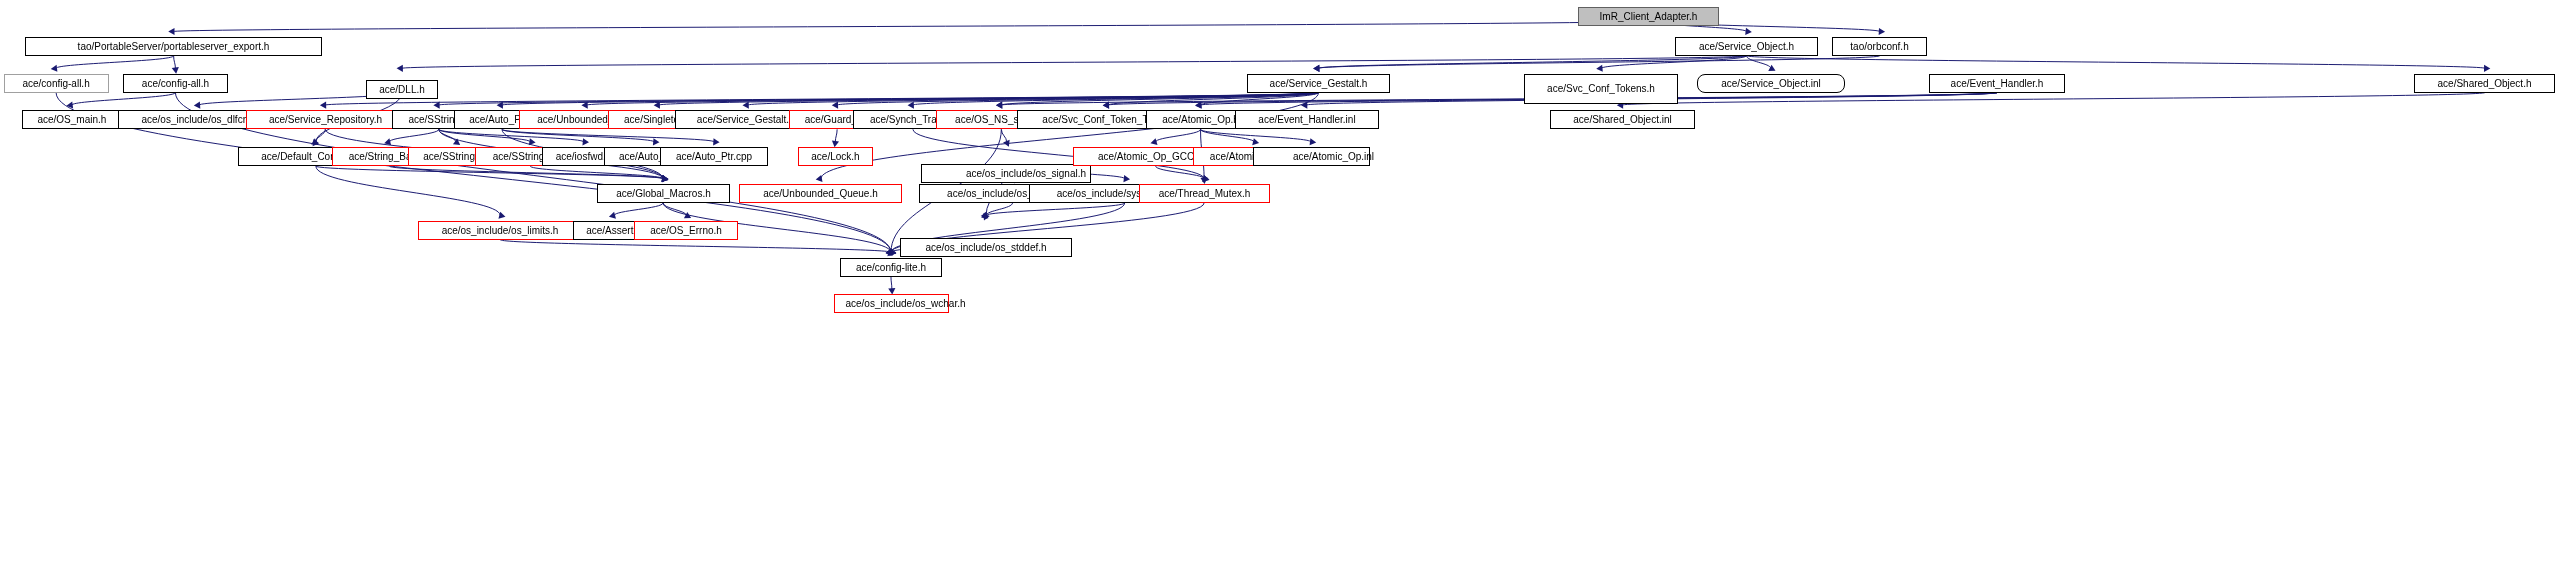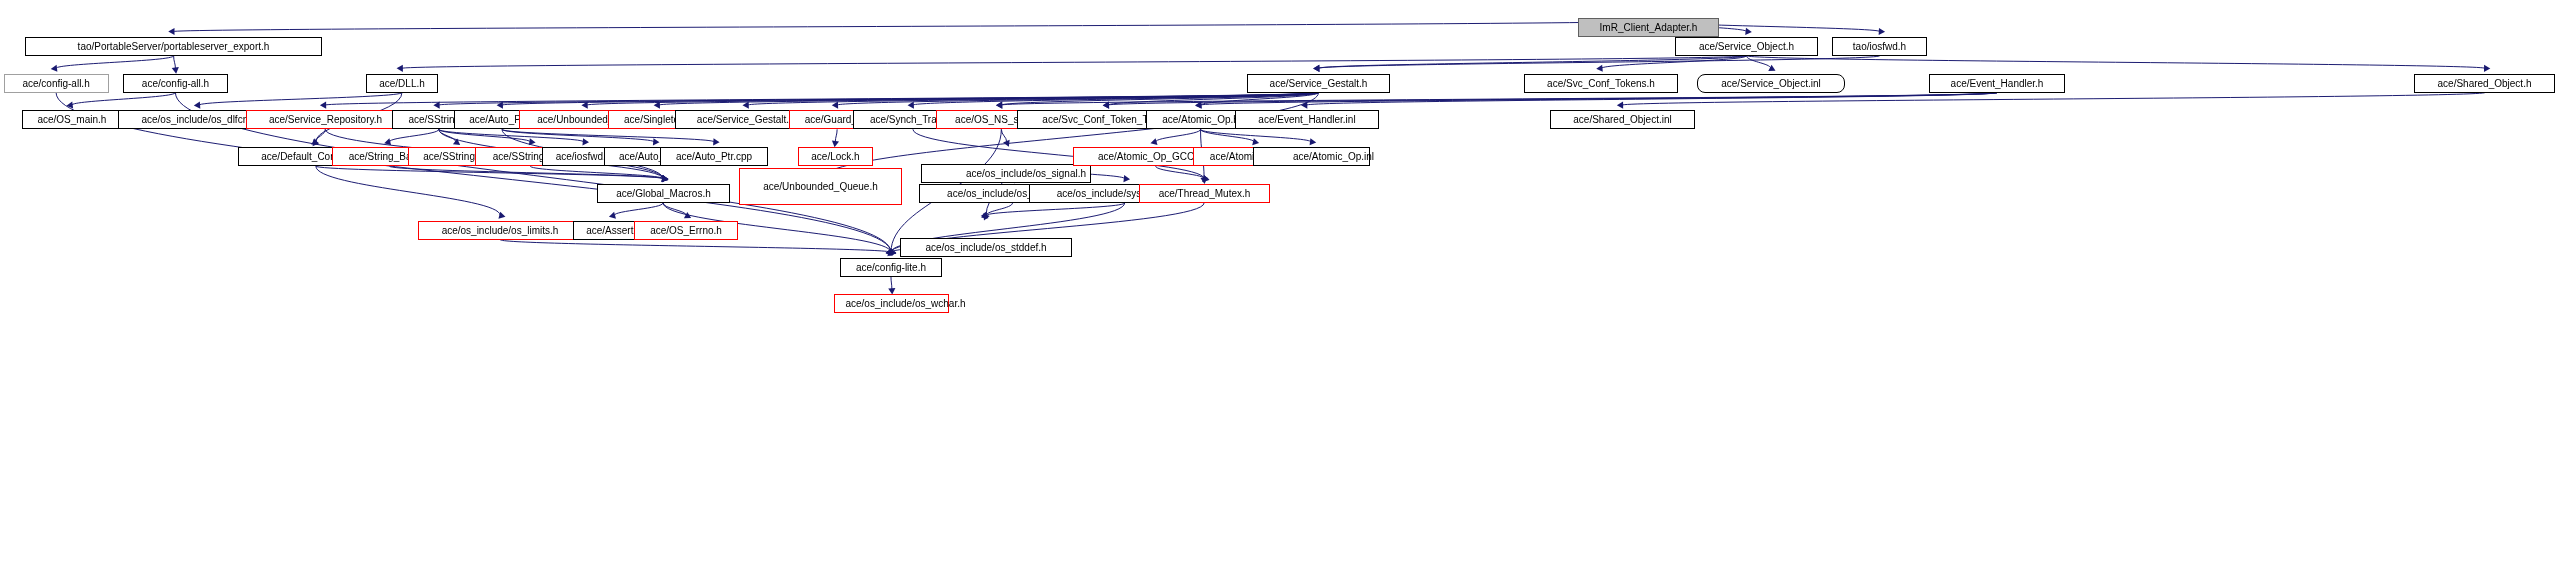--- a/index.html
+++ b/index.html
@@ -154,45 +154,45 @@
       <path d="M557.5,267 C557.5,273.3 993,275.4 993,281" class="edge"></path>
       <polygon points="998.996902120234,281.1927821577113 992.1290377517685,276.9699348935587 991.8719948748201,284.9658043872042" class="arrow"></polygon>
       <path d="M1099,267 C1099,273.3 993,275.4 993,281" class="edge"></path>
       <polygon points="987.0516569395796,281.7856302155272 994.5151439870881,284.8346236710256 993.4676370330519,276.90349959046523" class="arrow"></polygon>
       <path d="M62.5,103 C62.5,183.10000000000002 993,209.8 993,281" class="edge"></path>
       <polygon points="998.8931426189652,282.1273287331282 992.769362052258,276.8833501318352 991.2662570747536,284.74087362378873" class="arrow"></polygon>
       <path d="M993,308 C993,314.3 994,316.4 994,322" class="edge"></path>
       <polygon points="994.4274822999274,327.98475219898444 997.918587749335,320.7175531002177 989.9389181506891,321.2875295001209" class="arrow"></polygon>
     </svg>
   <div id="nodelayer">
-      <div class="node root" style="left: 1578px; top: 18px; width: 141px; height: 19px;">
+      <div class="node root" style="left: 1578px; top: 7px; width: 141px; height: 19px;">
         <span>ImR_Client_Adapter.h</span>
       </div>
       <div class="node" style="left: 25px; top: 37px; width: 297px; height: 19px;">
         <span>tao/PortableServer/portableserver_export.h</span>
       </div>
       <div class="node" style="left: 1675px; top: 37px; width: 143px; height: 19px;">
         <span>ace/Service_Object.h</span>
       </div>
       <div class="node" style="left: 1832px; top: 37px; width: 95px; height: 19px;">
-        <span>tao/iosfwd.h</span>
+        <span>tao/orbconf.h</span>
       </div>
       <div class="node gray" style="left: 3.6px; top: 74px; width: 105px; height: 19px;">
         <span>ace/config-all.h</span>
       </div>
       <div class="node" style="left: 123px; top: 74px; width: 105px; height: 19px;">
         <span>ace/config-all.h</span>
       </div>
-      <div class="node" style="left: 366px; top: 74px; width: 72px; height: 19px;">
+      <div class="node" style="left: 366px; top: 80px; width: 72px; height: 19px;">
         <span>ace/DLL.h</span>
       </div>
       <div class="node" style="left: 1247px; top: 74px; width: 143px; height: 19px;">
         <span>ace/Service_Gestalt.h</span>
       </div>
-      <div class="node" style="left: 1524px; top: 74px; width: 154px; height: 19px;">
+      <div class="node" style="left: 1524px; top: 74px; width: 154px; height: 30px;">
         <span>ace/Svc_Conf_Tokens.h</span>
       </div>
       <div class="node" style="left: 1697px; top: 74px; width: 148px; height: 19px; border-radius: 8px;">
         <span>ace/Service_Object.inl</span>
       </div>
       <div class="node" style="left: 1929px; top: 74px; width: 136px; height: 19px;">
         <span>ace/Event_Handler.h</span>
       </div>
       <div class="node" style="left: 2414px; top: 74px; width: 141px; height: 19px;">
         <span>ace/Shared_Object.h</span>
@@ -274,21 +274,21 @@
       </div>
       <div class="node red" style="left: 1193px; top: 147px; width: 121px; height: 19px;">
         <span>ace/Atomic_Op_T.h</span>
       </div>
       <div class="node" style="left: 1253px; top: 147px; width: 117px; height: 19px; padding-left: 44px;">
         <span>ace/Atomic_Op.inl</span>
       </div>
       <div class="node" style="left: 597px; top: 184px; width: 133px; height: 19px;">
         <span>ace/Global_Macros.h</span>
       </div>
-      <div class="node red" style="left: 739px; top: 168px; width: 163px; height: 37px;">
+      <div class="node red" style="left: 739px; top: 184px; width: 163px; height: 19px;">
         <span>ace/Unbounded_Queue.h</span>
       </div>
       <div class="node" style="left: 919px; top: 184px; width: 188px; height: 19px;">
         <span>ace/os_include/os_ucontext.h</span>
       </div>
       <div class="node" style="left: 1029px; top: 184px; width: 191px; height: 19px;">
         <span>ace/os_include/sys/os_types.h</span>
       </div>
       <div class="node red" style="left: 1139px; top: 184px; width: 131px; height: 19px;">
         <span>ace/Thread_Mutex.h</span>

